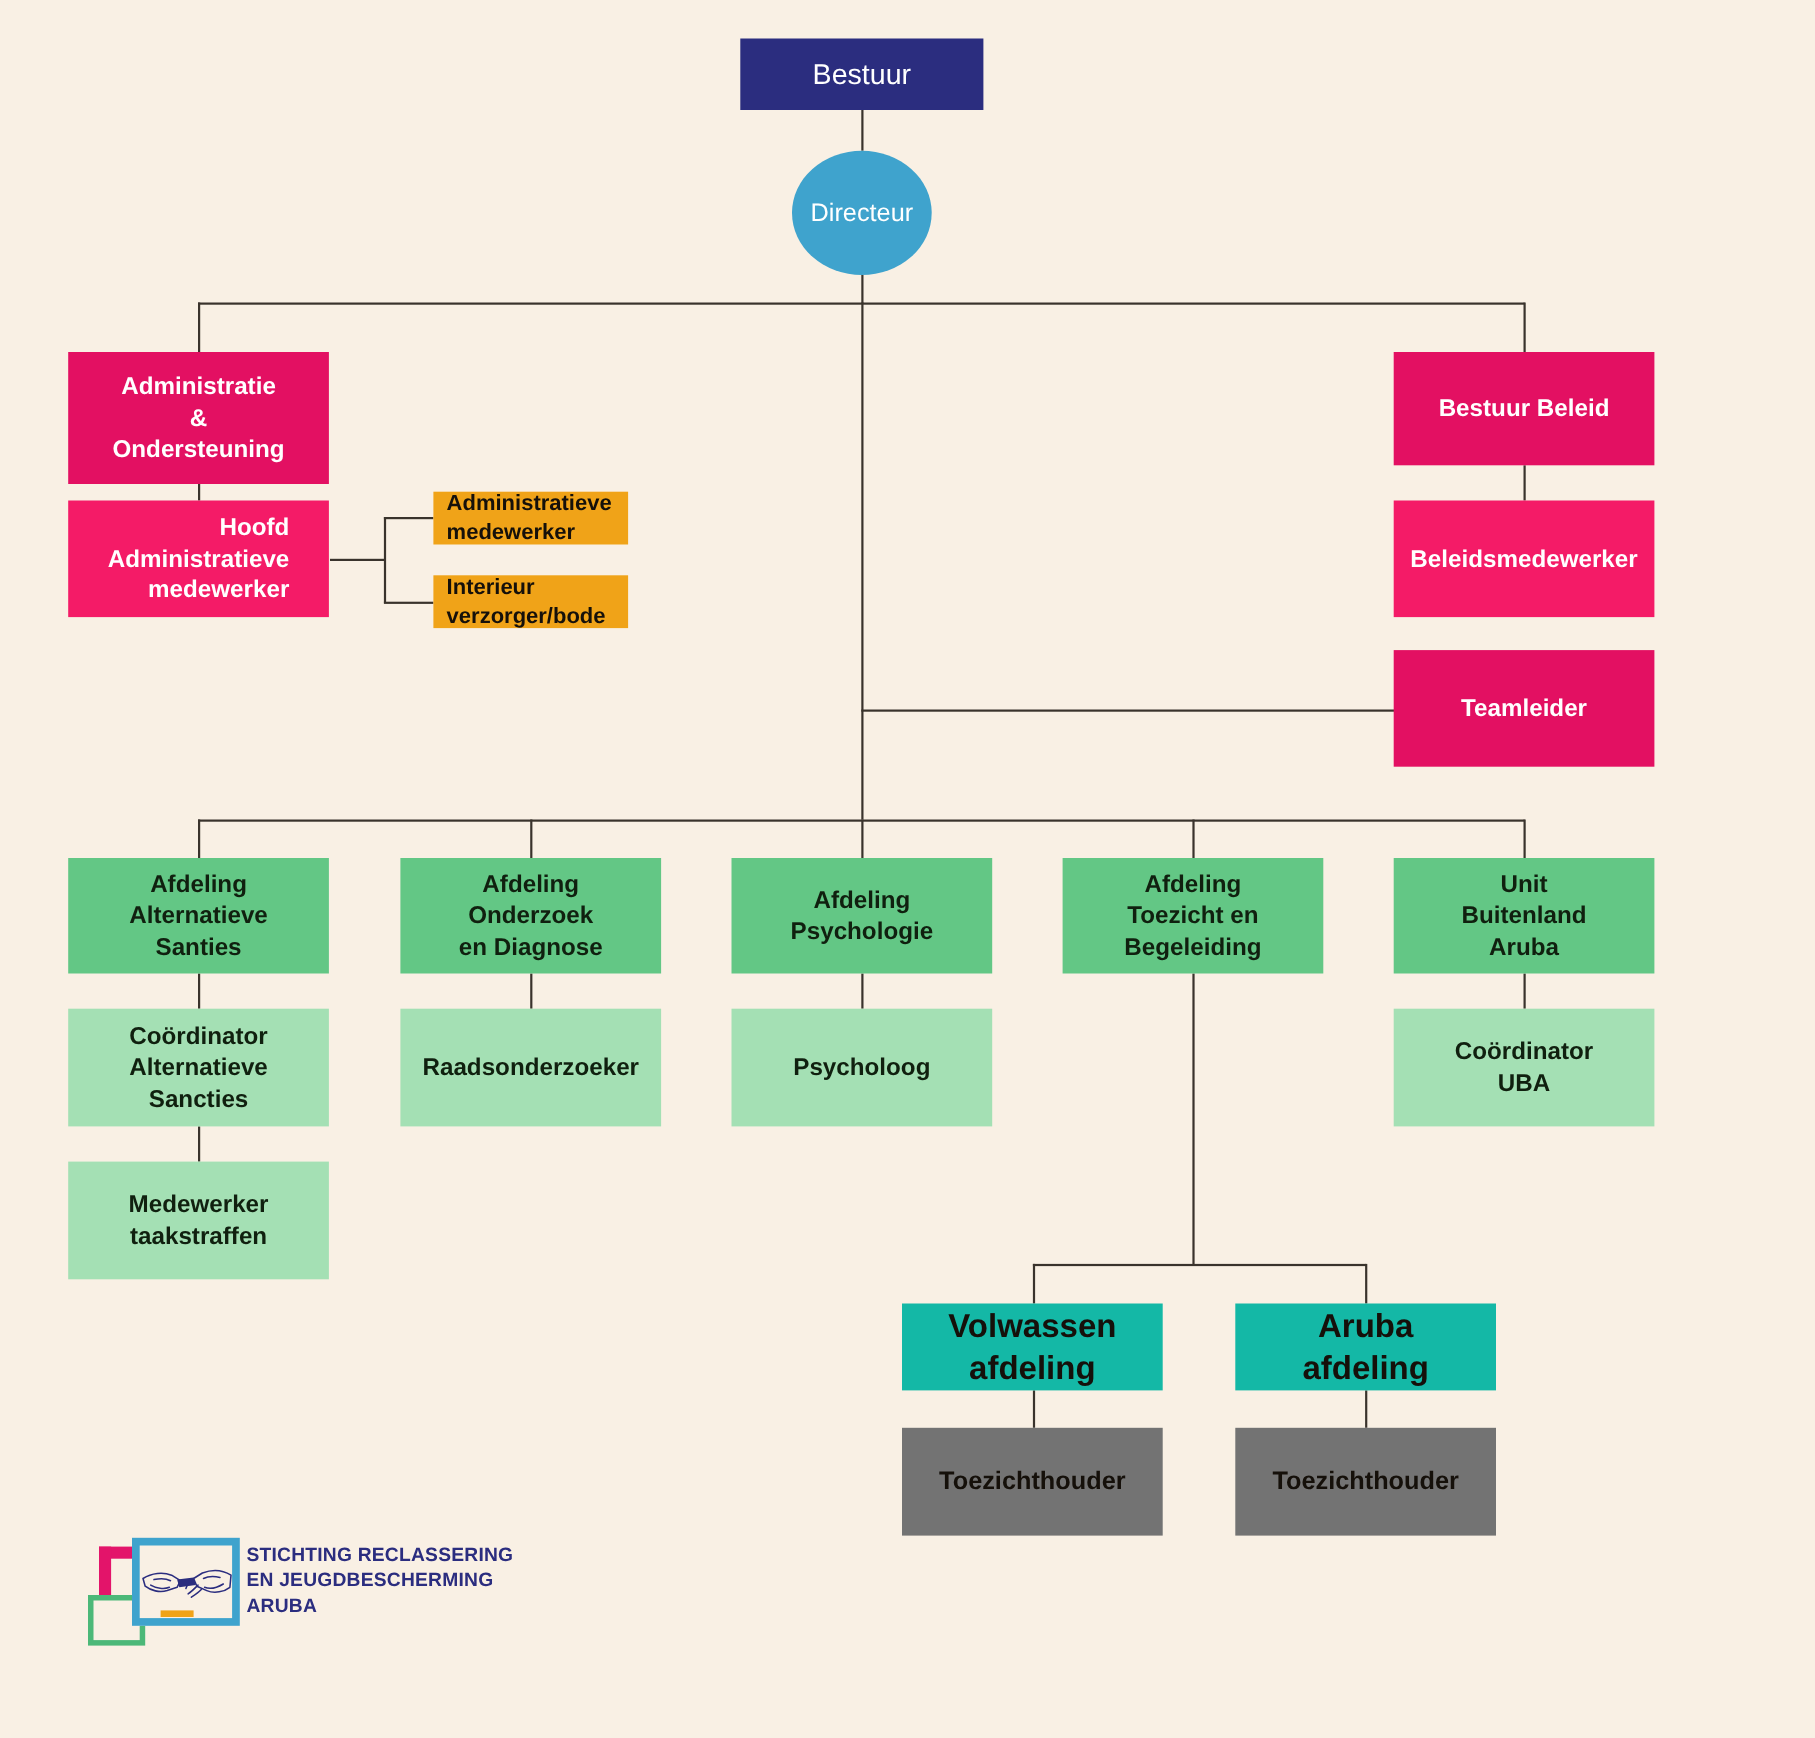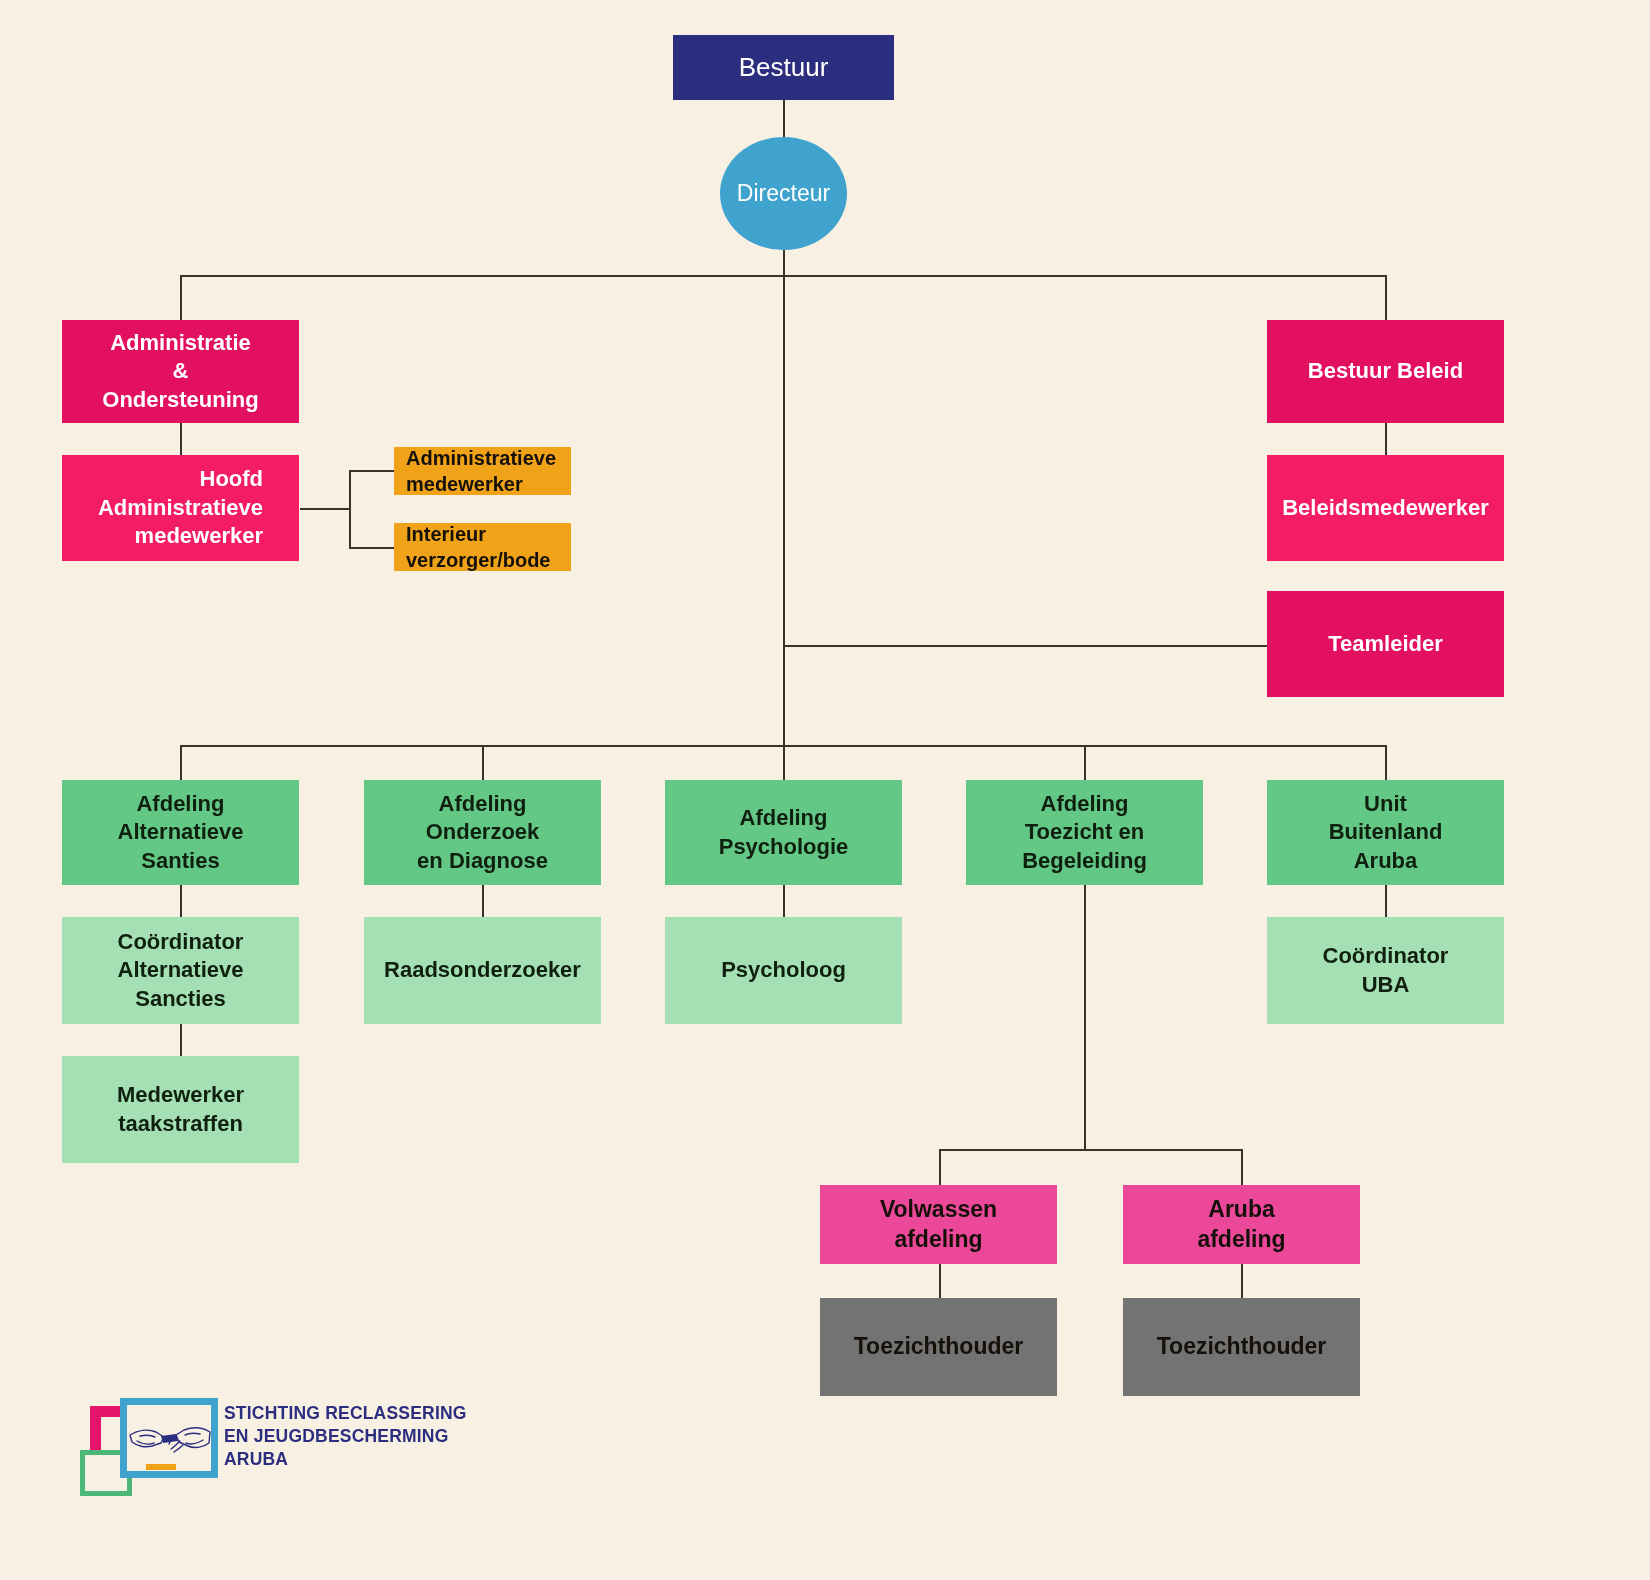--- a/index.html
+++ b/index.html
@@ -69,23 +69,23 @@
     font-size: 22px;
     font-weight: bold;
   }
   .n-green-l {
     background: #a4e0b4;
     color: #10200f;
     font-size: 22px;
     font-weight: bold;
   }
   .n-orange-d {
-    background: #ec4899;
+    background: #14b8a6;
     color: #15100a;
-    font-size: 23px;
+    font-size: 30px;
     font-weight: bold;
   }
   .n-orange-l {
     background: #737373;
     color: #15100a;
     font-size: 23px;
     font-weight: bold;
   }
   .ln {
     position: absolute;
@@ -213,21 +213,21 @@
   <div class="ln lnh" style="left:939px; top:1149px; width:303px;"></div>
   <div class="ln lnv" style="left:939px; top:1149px; height:36px;"></div>
   <div class="ln lnv" style="left:1241px; top:1149px; height:36px;"></div>
   <div class="ln lnv" style="left:939px; top:1264px; height:34px;"></div>
   <div class="ln lnv" style="left:1241px; top:1264px; height:34px;"></div>
 
   <div class="node n-board" style="left:673px; top:35px; width:221px; height:65px;">Bestuur</div>
 
   <div class="node n-dir" style="left:720px; top:137px; width:127px; height:113px;">Directeur</div>
 
-  <div class="node n-pink-d" style="left:62px; top:320px; width:237px; height:103px;">Administratie
+  <div class="node n-pink-d" style="left:62px; top:320px; width:237px; height:120px;">Administratie
 &amp;
 Ondersteuning</div>
 
   <div class="node n-pink-l" style="left:62px; top:455px; width:237px; height:106px;text-align:right;">Hoofd
 Administratieve
 medewerker</div>
 
   <div class="node n-orange left" style="left:394px; top:447px; width:177px; height:48px;">Administratieve
 medewerker</div>
 

